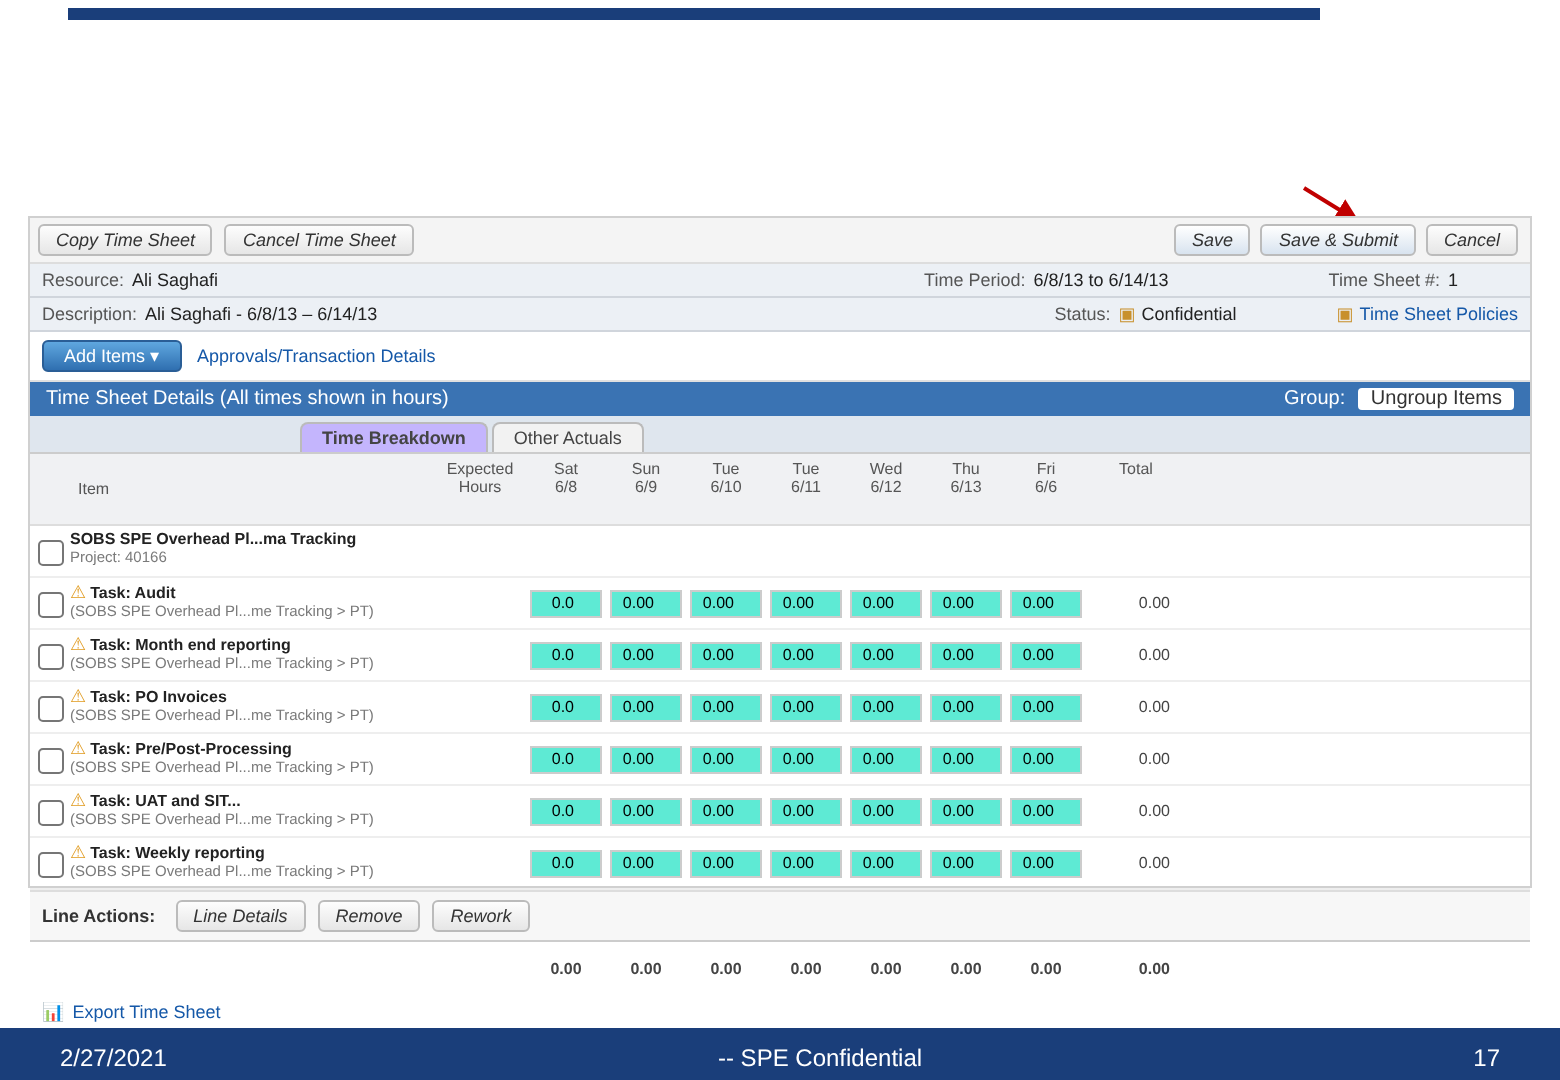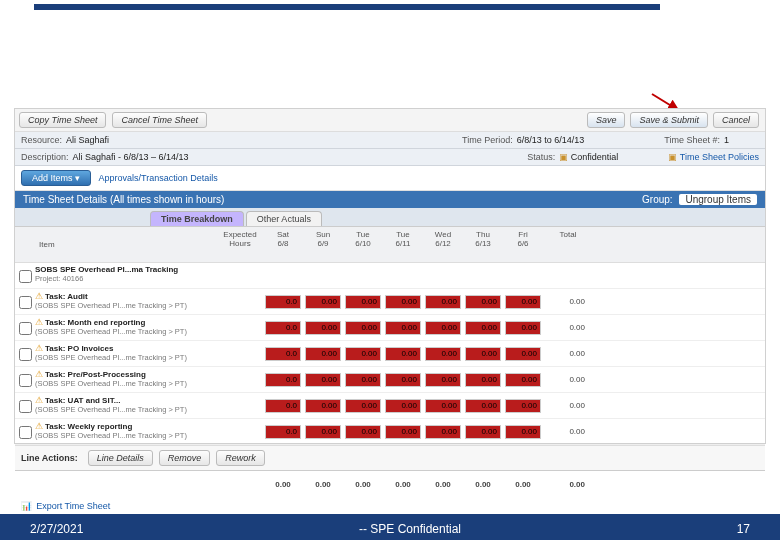--- a/index.html
+++ b/index.html
@@ -38,21 +38,21 @@
   .col-day { width: 40px; text-align: center; padding: 3px 0; }
   .col-total { width: 50px; text-align: center; padding: 3px 0; }
   .grow { flex: 1; }
   .grid-body { }
   .grid-row { display: flex; border-bottom: 1px solid #eee; font-size: 8px; color: #444; align-items: stretch; }
   .grid-row .col-chk input { margin-top: 4px; }
   .item-txt { line-height: 1.15; padding: 2px 0; }
   .item-txt b { color: #222; }
   .item-txt .sub { color: #7a7a7a; font-size: 7.5px; }
   .warn { color: #e09a1e; margin-right: 2px; font-size: 9px; }
-  .cell-in { width: 36px; height: 14px; font-size: 8px; text-align: right; padding-right: 3px; border: 1px solid #ccc; background: #b91c1c; }
+  .cell-in { width: 36px; height: 14px; font-size: 8px; text-align: right; padding-right: 13px; border: 1px solid #ccc; background: #5eead4; }
   .daycell { display: flex; align-items: center; justify-content: center; }
   .totalcell { display: flex; align-items: center; justify-content: flex-end; padding-right: 8px; }
   .line-actions { display: flex; gap: 6px; align-items: center; padding: 4px 6px; background: #f7f7f7; border-top: 1px solid #ddd; font-size: 9px; }
   .la-label { font-weight: bold; color: #333; margin-right: 4px; }
   .grid-totals { display: flex; border-top: 1px solid #ccc; font-size: 8px; }
   .exportrow { padding: 4px 6px; font-size: 9px; color: #1558a8; display: flex; align-items: center; gap: 4px; }
   .footer { position: absolute; left: 0; bottom: 0; width: 100%; height: 30px; background: #1a3e7a; color: #fff; display: flex; align-items: center; font-size: 12px; }
   .footer .date { padding-left: 30px; }
   .footer .conf { flex: 1; text-align: center; }
   .footer .pg { padding-right: 30px; }

